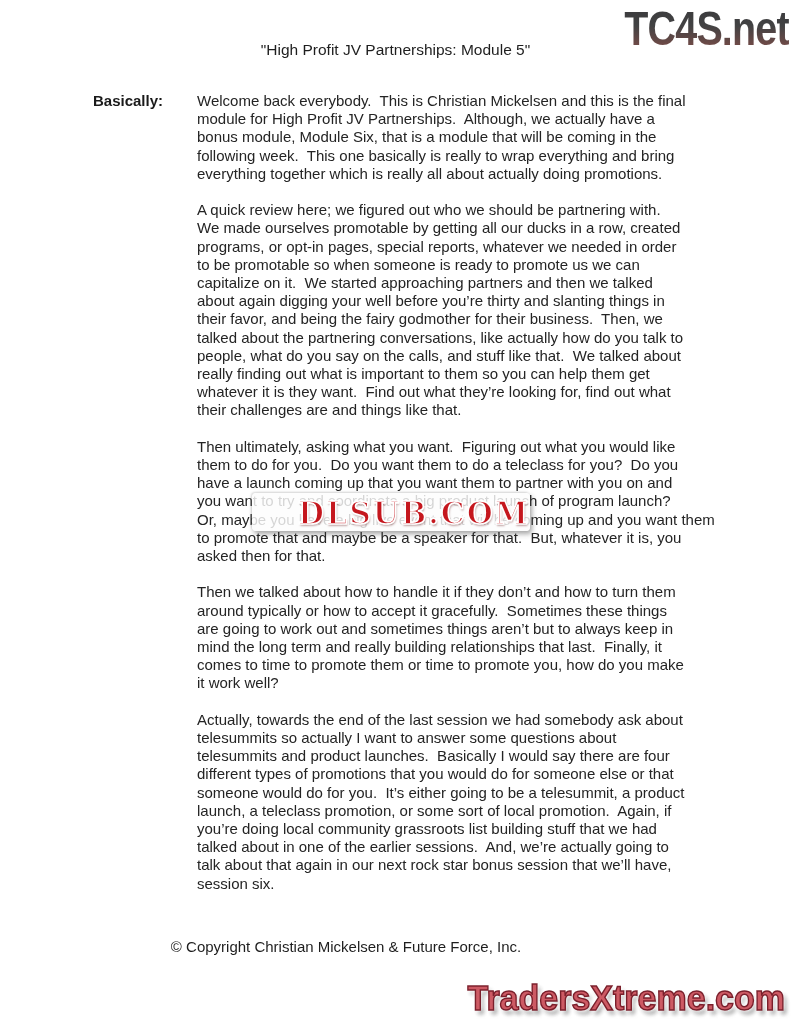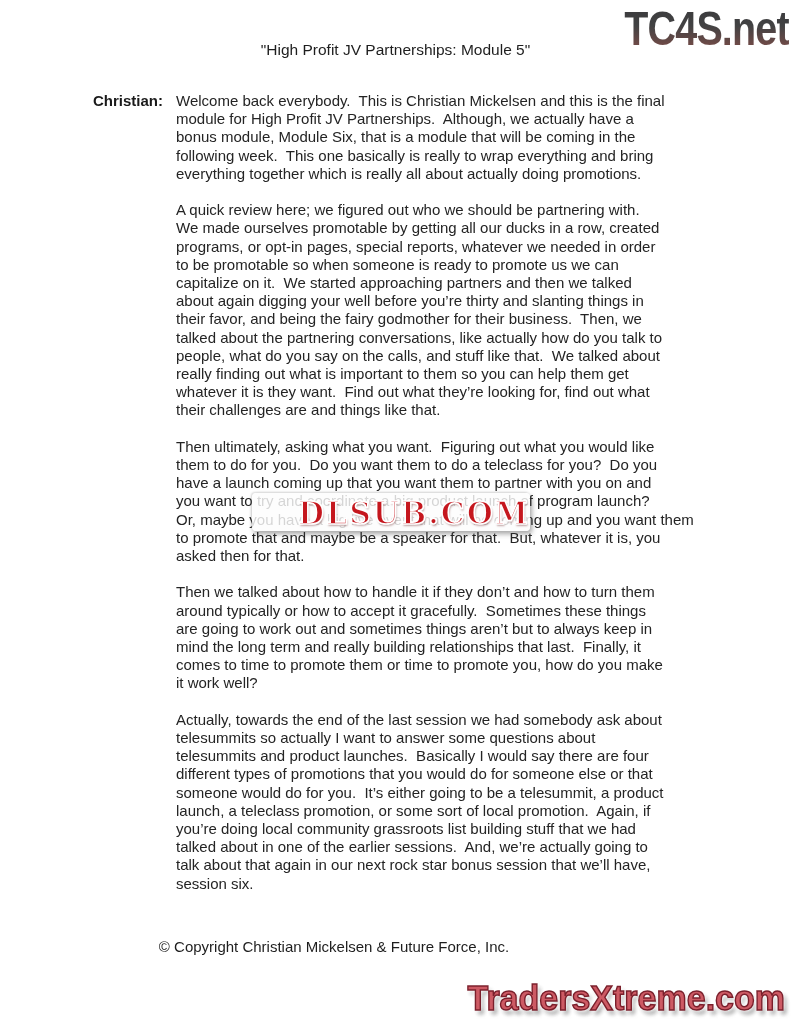--- a/index.html
+++ b/index.html
@@ -52,21 +52,21 @@
   .speaker-label {
     position: absolute;
     left: 0;
     top: 0;
     font-weight: bold;
     font-size: 15px;
     line-height: 18.2px;
     color: #1a1a1a;
   }
   .paragraphs {
-    margin-left: 83px;
+    margin-left: 104px;
     width: 540px;
   }
   .paragraphs p {
     margin: 0 0 18.2px 0;
     font-size: 15px;
     line-height: 18.2px;
     white-space: pre;
     color: #242424;
   }
 
@@ -92,21 +92,21 @@
     color: #c5171e;
     -webkit-text-stroke: 1.6px #ffffff;
     text-shadow: 1px 2px 2px rgba(80, 0, 0, 0.35);
     transform: scaleY(1.08);
   }
 
   
   .doc-footer {
     position: absolute;
     top: 938px;
-    left: 0;
+    left: 12px;
     width: 668px;
     text-align: center;
     font-size: 15px;
     color: #1e1e1e;
   }
 
   
   .traders-watermark {
     position: absolute;
     top: 977px;
@@ -127,21 +127,21 @@
   }
 </style>
 </head>
 <body>
 
 <div class="tc4s-logo">TC4S.net</div>
 
 <div class="doc-title">"High Profit JV Partnerships: Module 5"</div>
 
 <div class="transcript">
-  <div class="speaker-label">Christian:</div>
+  <div class="speaker-label">Basically:</div>
   <div class="paragraphs">
     <p>Welcome back everybody.  This is Christian Mickelsen and this is the final
 module for High Profit JV Partnerships.  Although, we actually have a
 bonus module, Module Six, that is a module that will be coming in the
 following week.  This one basically is really to wrap everything and bring
 everything together which is really all about actually doing promotions.</p>
     <p>A quick review here; we figured out who we should be partnering with.
 We made ourselves promotable by getting all our ducks in a row, created
 programs, or opt-in pages, special reports, whatever we needed in order
 to be promotable so when someone is ready to promote us we can

